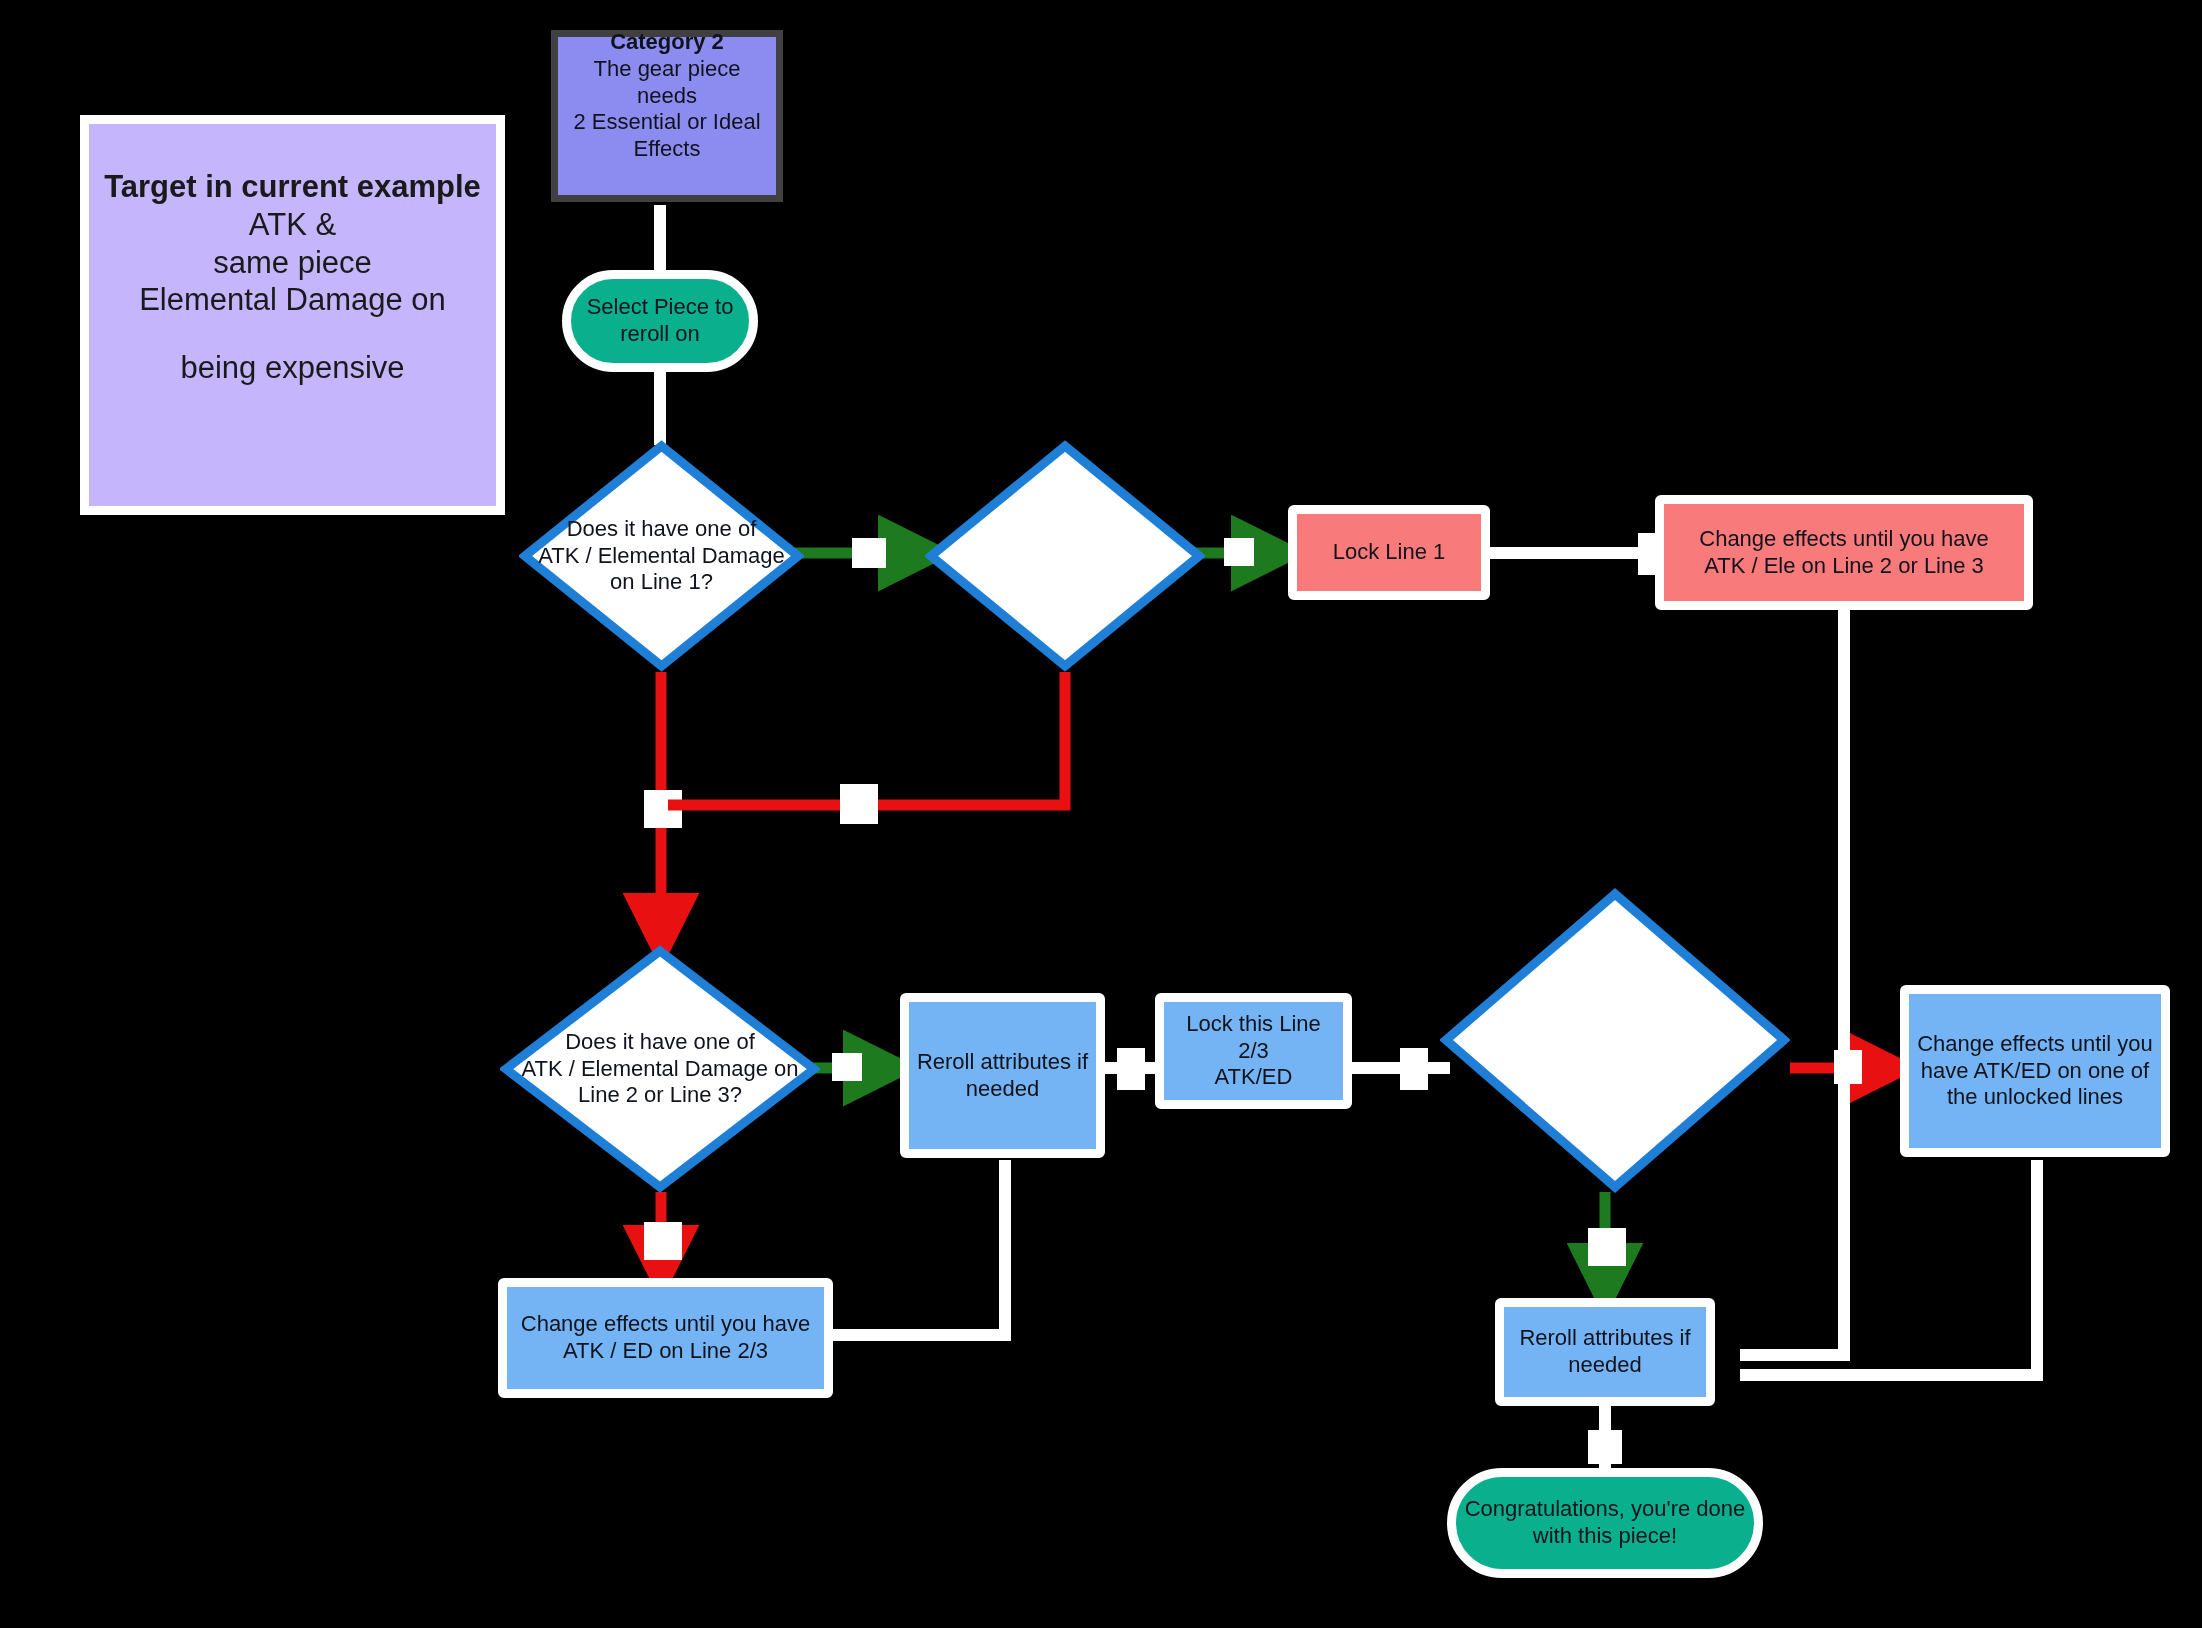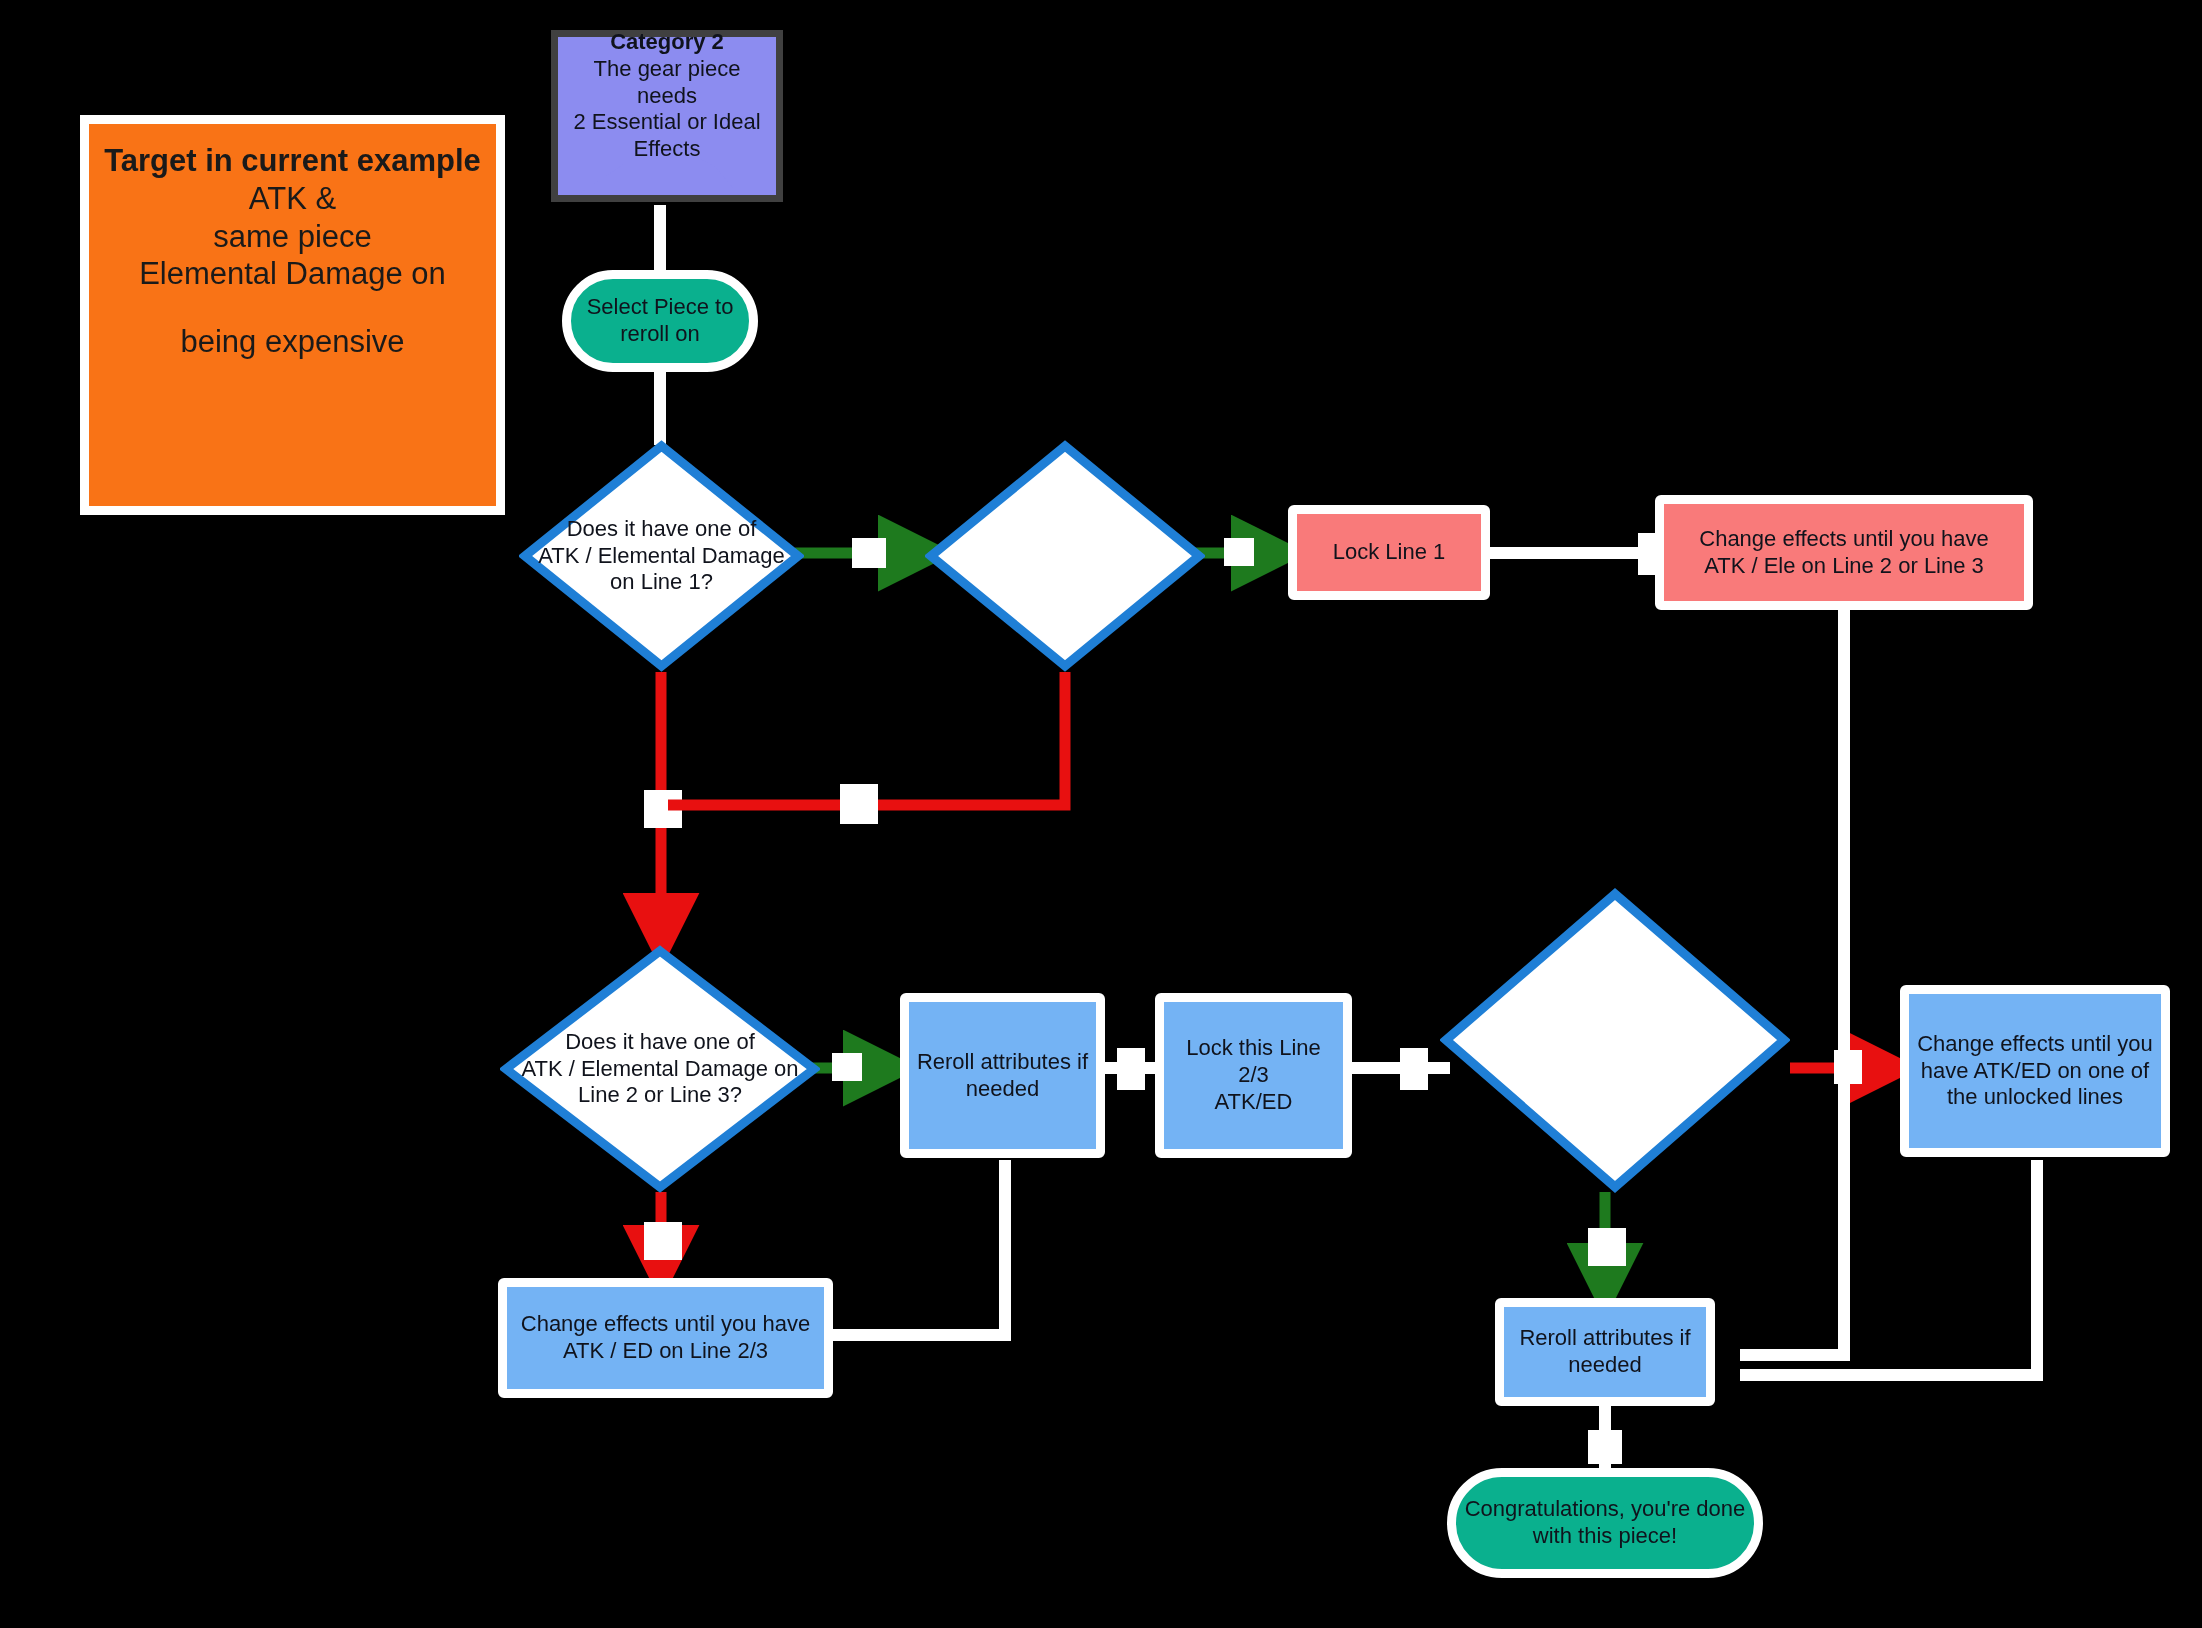--- a/index.html
+++ b/index.html
@@ -35,27 +35,27 @@
     color: #10131c;
     line-height: 1.22;
     z-index: 5;
   }
   .node .txt { width: 100%; padding: 0 6px; }
 
   
   #note {
     left: 80px; top: 115px;
     width: 425px; height: 400px;
-    background: #f97316;
+    background: #c4b5fd;
     border: 9px solid #ffffff;
     box-shadow: 0 0 0 0 rgba(0,0,0,0);
     font-size: 31px;
     color: #1a1a1a;
     align-items: flex-start;
-    padding-top: 18px;
+    padding-top: 44px;
   }
   #note .bold { font-weight: bold; }
   #note .spacer { height: 30px; }
 
   
   #banner {
     left: 551px; top: 30px;
     width: 232px; height: 172px;
     background: #8c8cf0;
     border: 7px solid #404040;
@@ -232,21 +232,21 @@
     </div>
   </div>
 
   <div class="node rect blue" style="left:900px; top:993px; width:205px; height:165px;">
     <div class="txt">
       <div>Reroll attributes if</div>
       <div>needed</div>
     </div>
   </div>
 
-  <div class="node rect blue" style="left:1155px; top:993px; width:197px; height:165px;">
+  <div class="node rect blue" style="left:1155px; top:993px; width:197px; height:116px;">
     <div class="txt">
       <div>Lock this Line 2/3</div>
       <div>ATK/ED</div>
     </div>
   </div>
 
   <div class="node diamond" style="left:1440px; top:888px; width:350px; height:305px;">
     <svg class="shape" viewBox="0 0 350 305" preserveAspectRatio="none">
       <polygon points="175,6 344,152 175,299 6,152" fill="#ffffff" stroke="#1f7fd6" stroke-width="9"></polygon>
     </svg>

